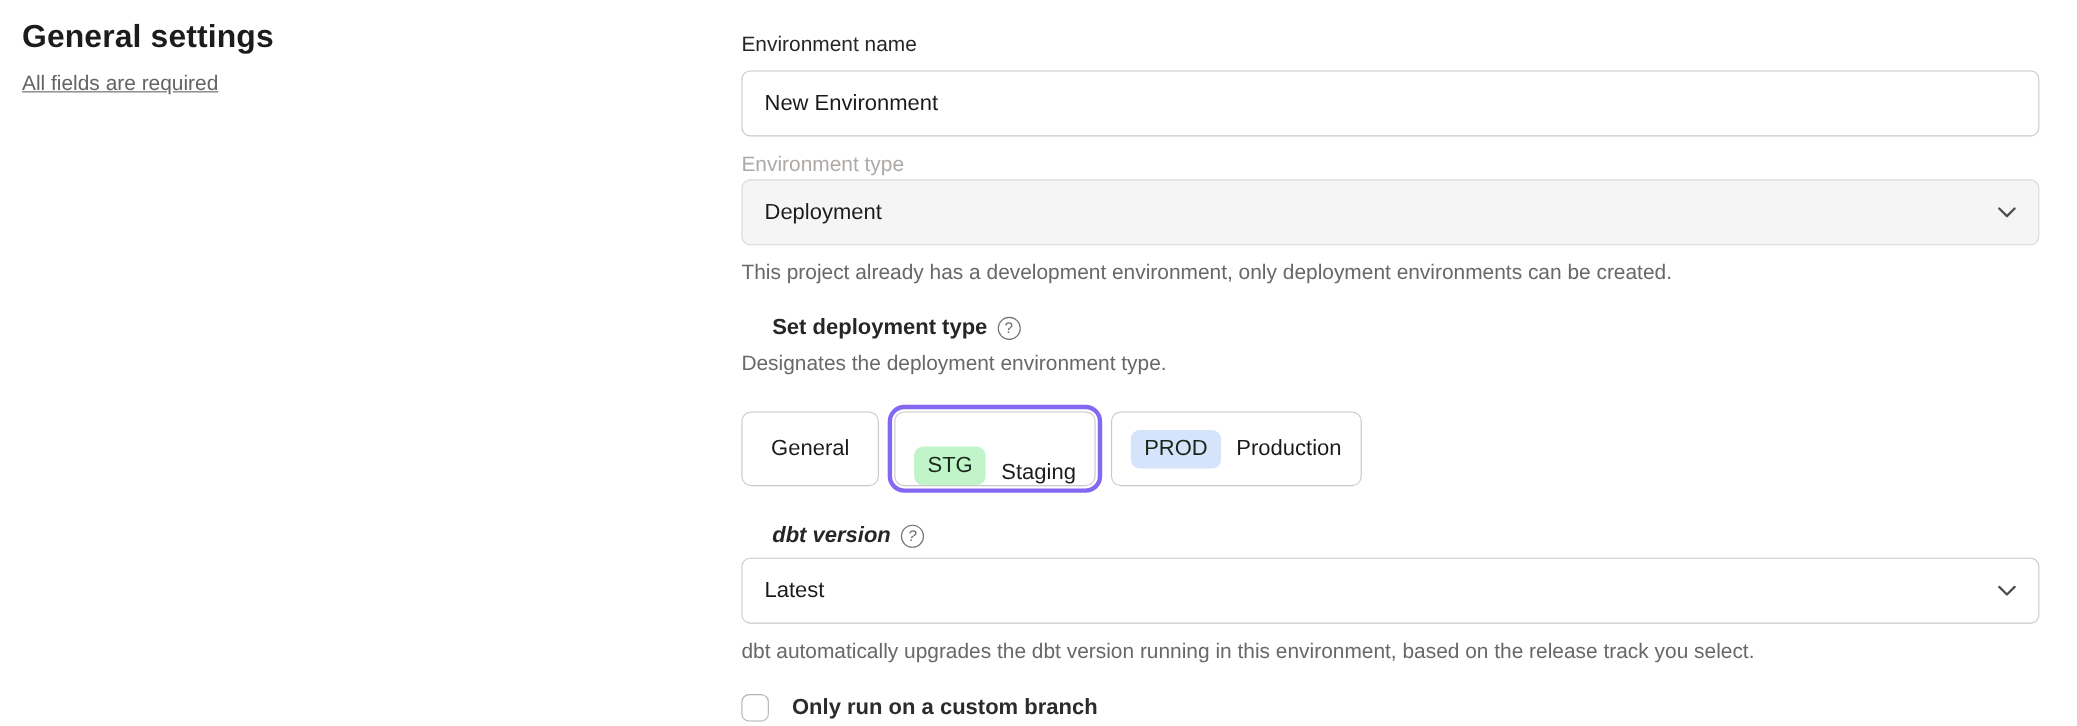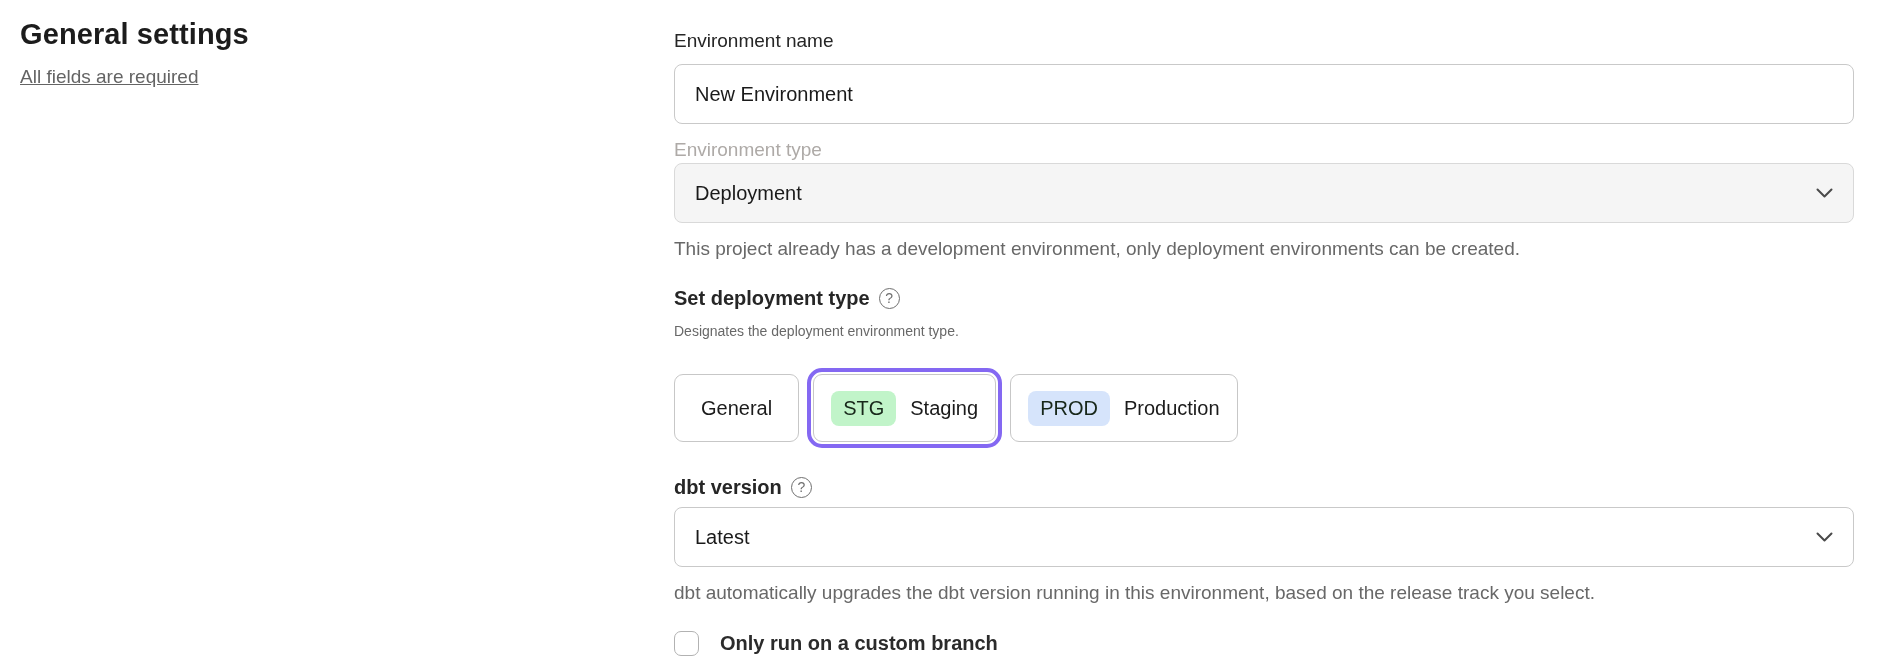--- a/index.html
+++ b/index.html
@@ -44,57 +44,58 @@
   }
   .select { margin-top: 0; justify-content: space-between; cursor: pointer; gap: 34px; }
   .select.disabled { background: #f5f5f5; border-color: #d9d9d9; cursor: default; }
 
   .helper {
     margin-top: 13px; font-size: 19px; line-height: 26px; color: #686868;
   }
 
   .group-heading {
     margin-top: 22px; display: flex; align-items: center;
-    font-size: 20px; line-height: 28px; font-weight: 700; color: #262626;
+    font-size: 20px; line-height: 28px; font-weight: 700; color: #262626; margin-left: 28px;
   }
   .help-icon {
     display: inline-flex; align-items: center; justify-content: center;
     width: 21px; height: 21px; margin-left: 9px;
     border: 1.5px solid #6f6f6f; border-radius: 50%;
     font-size: 14px; font-weight: 400; color: #6f6f6f;
     cursor: pointer;
   }
-  .group-desc { margin-top: 6px; font-size: 14px; line-height: 26px; color: #686868; }
+  .group-desc { margin-top: 6px; font-size: 19px; line-height: 26px; color: #686868; }
 
   .btn-row { margin-top: 14px; display: flex; align-items: center; gap: 14px; }
   .type-btn {
     height: 68px;
     display: inline-flex; align-items: center; gap: 14px;
     padding: 0 17px;
     background: #ffffff;
     border: 1px solid #c7c7c7; border-radius: 9px;
     font-family: "Liberation Sans", sans-serif;
     font-size: 20px; color: #1b1b1b;
     cursor: pointer;
     margin-top: 16px;
   }
   .type-btn.plain { padding: 0 26px; }
   .type-btn.selected {
     outline: 4px solid var(--ring);
     outline-offset: 2px;
+    align-items: flex-end;
   }
   .type-badge {
     display: inline-flex; align-items: center;
     padding: 6px 12px; border-radius: 8px;
     font-size: 20px; color: #17271a;
   }
   .type-badge.stg  { background: var(--stg-bg); }
   .type-badge.prod { background: var(--prod-bg); }
 
-  .version-heading { margin-top: 31px; }
+  .version-heading { margin-top: 31px; font-style: italic; }
   .select.version { margin-top: 6px; justify-content: space-between; }
 
   .chevron-icon { display: inline-flex; margin-left: 12px; flex: none; }
 
   .checkbox-row {
     margin-top: 25px; display: flex; align-items: center;
   }
   .checkbox {
     width: 25px; height: 25px; flex: none;
     border: 1.5px solid #b2b2b2; border-radius: 7px;

